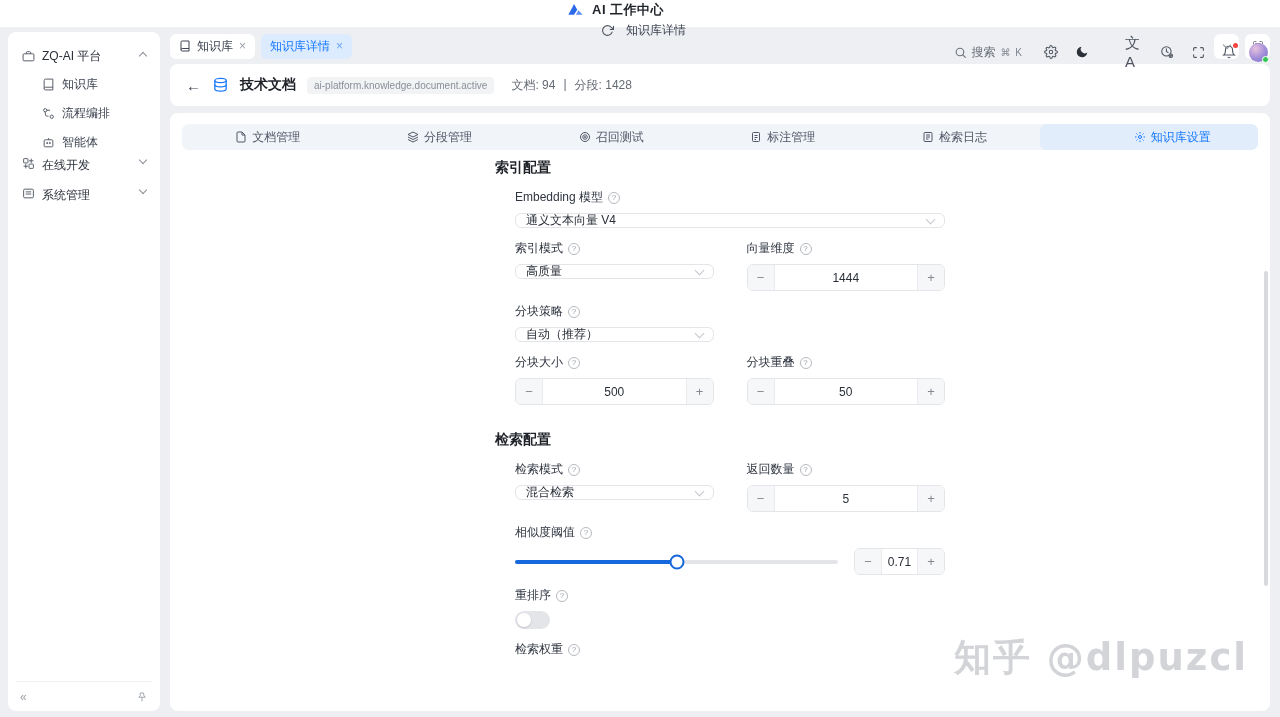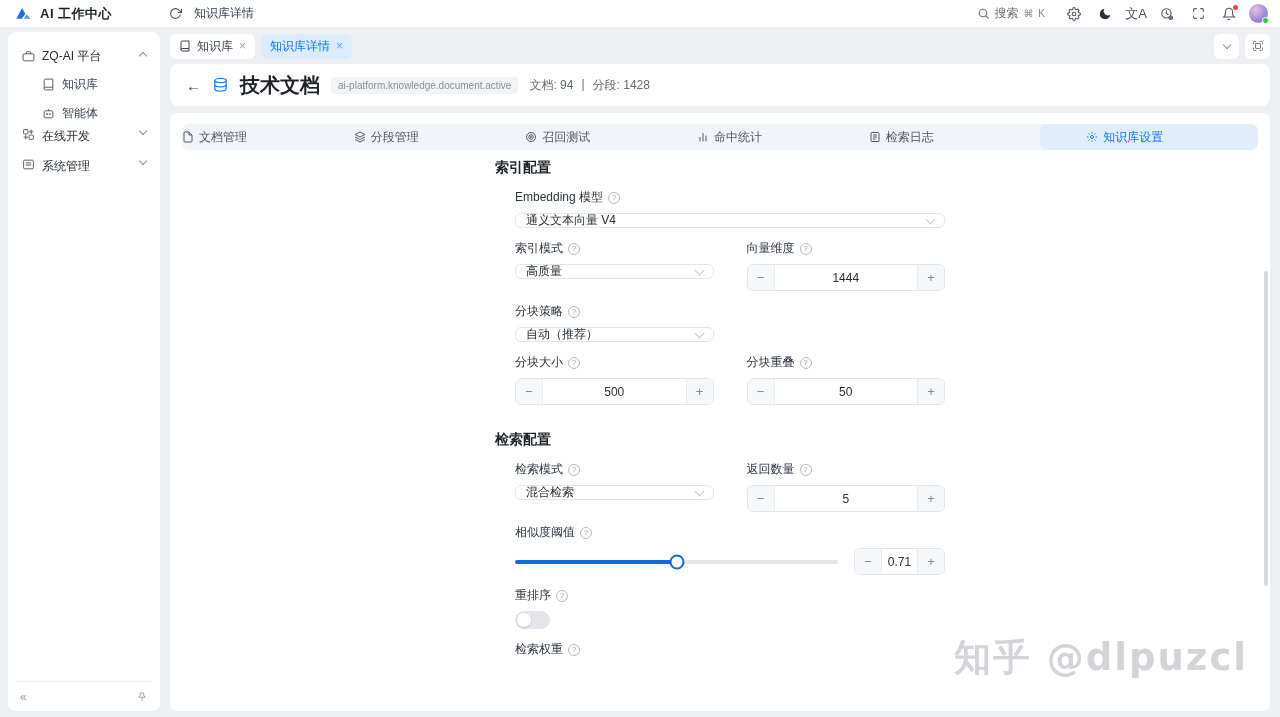--- a/index.html
+++ b/index.html
@@ -1,32 +1,32 @@
 <!DOCTYPE html>
 <html><head>
 <meta charset="utf-8">
 <style>
   * { margin:0; padding:0; box-sizing:border-box; }
   html,body { width:1280px; height:717px; overflow:hidden; }
   body { font-family:"Liberation Sans","DejaVu Sans",sans-serif; background:#edeff3; color:#1f2329; font-size:12px; }
   svg { display:block; }
 
   
-  .navbar { height:28px; background:#fff; display:flex; align-items:center; padding:0 12px 0 14px; border-bottom:1px solid #f0f1f3; }
+  .navbar { height:28px; background:#fff; display:flex; align-items:center; padding:0 12px 0 14px; border-bottom:1px solid #f0f1f3;flex-direction:column; }
   .brand { display:flex; align-items:center; gap:7px; width:150px; }
   .brand-title { font-size:13px; font-weight:bold; color:#1f2329; letter-spacing:.5px; }
   .nav-crumb { display:flex; align-items:center; gap:8px; color:#3c4250; }
   .icon-btn { width:22px; height:22px; display:flex; align-items:center; justify-content:center; color:#4e545f; border-radius:4px; cursor:pointer; position:relative; }
   .nav-right { margin-left:auto; display:flex; align-items:center; gap:9px; }
   .search-group { display:flex; align-items:center; gap:5px; color:#6a7078; cursor:pointer; margin-right:8px; }
   .kbd { font-size:10px; color:#80868f; letter-spacing:1px; }
   .dot { position:absolute; top:2px; right:2px; width:5px; height:5px; border-radius:50%; background:#f2453d; }
   .avatar { width:19px; height:19px; border-radius:50%; background:radial-gradient(circle at 35% 30%,#e8c3e0,#9f8bd8 55%,#7f74c9); position:relative; cursor:pointer; }
   .avatar .status { position:absolute; right:-1px; bottom:-1px; width:7px; height:7px; border-radius:50%; background:#33c653; border:1.5px solid #fff; }
-  .translate-glyph { font-size:13px; color:#4e545f; }
+  .translate-glyph { font-size:15px; color:#4e545f;margin-left:23px; }
 
   
   .shell { display:flex; height:689px; padding:4px 10px 6px 8px; gap:10px; }
 
   
   .sidebar { width:152px; background:#fff; border-radius:8px; display:flex; flex-direction:column; padding:10px 8px 0; }
   .side-root { display:flex; align-items:center; gap:7px; height:28px; padding:0 6px; color:#2a2f38; cursor:pointer; }
   .side-item { display:flex; align-items:center; gap:7px; height:29px; padding:0 6px 0 26px; color:#3c4250; cursor:pointer; border-radius:5px; }
   .side-group { display:flex; gap:7px; height:30px; padding:0 6px; color:#2a2f38; cursor:pointer; }
   .chev { width:6px; height:6px; border-right:1.4px solid #8a8f99; border-bottom:1.4px solid #8a8f99; margin-left:auto; }
@@ -42,27 +42,27 @@
   .tabrow { display:flex; align-items:center; gap:6px; height:28px; }
   .wtab { height:25px; display:flex; align-items:center; gap:6px; background:#fff; border-radius:6px; padding:0 9px; color:#3c4250; cursor:pointer; }
   .wtab.active { background:#dcebfd; color:#1677ff; }
   .wtab .x { color:#9aa0a8; font-size:12px; cursor:pointer; }
   .wtab.active .x { color:#6aa4f5; }
   .tabrow-right { margin-left:auto; display:flex; gap:6px; }
   .pillbtn { width:25px; height:25px; background:#fff; border-radius:6px; display:flex; align-items:center; justify-content:center; color:#7a8089; cursor:pointer; }
 
   .kb-header { margin-top:4px; height:42px; background:#fff; border-radius:8px; display:flex; align-items:center; padding:0 16px; gap:11px; }
   .back { color:#3c4250; font-size:15px; cursor:pointer; }
-  .kb-title { font-size:20px; font-weight:bold; color:#1f2329; }
+  .kb-title { font-size:14px; font-weight:bold; color:#1f2329; }
   .kb-badge { background:#f2f3f5; color:#8a8f99; font-size:10px; padding:3px 7px; border-radius:4px; }
-  .kb-stats { color:#646a73; display:flex; gap:8px; }
+  .kb-stats { color:#646a73; margin-left:6px; display:flex; gap:8px; }
 
   .content-card { margin-top:7px; flex:1; background:#fff; border-radius:8px; position:relative; overflow:hidden; }
   .seg-bar { margin:11px 12px 0; height:26px; background:#f1f4f8; border-radius:7px; display:flex; align-items:stretch; }
-  .seg { flex:1; display:flex; align-items:center; gap:5px; color:#515666; cursor:pointer; border-radius:7px; }
+  .seg { flex:1; display:flex; align-items:center; justify-content:center; gap:5px; color:#515666; cursor:pointer; border-radius:7px; }
   .seg.active { background:#e1edfb; color:#1677ff;padding-left:46px; }
 
   .form { width:450px; margin:8px auto 0; }
   .sec-title { font-size:14px; font-weight:bold; color:#1f2329; margin-top:9px; }
   .field { margin-top:12px;margin-left:20px; }
   .flabel { display:flex; align-items:center; gap:5px; color:#2f3540; margin-bottom:7px; }
   .help { width:12px; height:12px; border:1px solid #b6bac1; border-radius:50%; color:#9aa0a8; font-size:8px; display:inline-flex; align-items:center; justify-content:center; }
   .row2 { display:flex; gap:13px; }
   .row2 > .col { flex:1; min-width:0; }
 
@@ -177,20 +177,30 @@
       <span class="chev up"></span>
     </div>
     <div class="side-item">
       <span class="s-icon">
         <svg width="13" height="13" viewBox="0 0 24 24" fill="none" stroke="currentColor" stroke-width="1.8">
             <path d="M4 19.5A2.5 2.5 0 0 1 6.5 17H20"></path>
             <path d="M6.5 2H20v20H6.5A2.5 2.5 0 0 1 4 19.5v-15A2.5 2.5 0 0 1 6.5 2z"></path>
           </svg>
       </span>
       <span>知识库</span>
+    </div>
+    <div class="side-item">
+      <span class="s-icon">
+        <svg width="13" height="13" viewBox="0 0 24 24" fill="none" stroke="currentColor" stroke-width="1.8">
+            <circle cx="6" cy="6" r="3"></circle>
+            <circle cx="18" cy="18" r="3"></circle>
+            <path d="M9 6h6M6 9v4a4 4 0 0 0 4 4h2"></path>
+          </svg>
+      </span>
+      <span>流程编排</span>
     </div>
     <div class="side-item">
       <span class="s-icon">
         <svg width="13" height="13" viewBox="0 0 24 24" fill="none" stroke="currentColor" stroke-width="1.8">
             <rect x="4" y="7" width="16" height="13" rx="2"></rect>
             <circle cx="9.5" cy="13" r="1" fill="currentColor"></circle>
             <circle cx="14.5" cy="13" r="1" fill="currentColor"></circle>
             <path d="M12 7V4"></path>
           </svg>
       </span>
@@ -303,25 +313,26 @@
               <svg width="12" height="12" viewBox="0 0 24 24" fill="none" stroke="currentColor" stroke-width="2">
                 <circle cx="12" cy="12" r="9"></circle>
                 <circle cx="12" cy="12" r="4.5"></circle>
                 <circle cx="12" cy="12" r="1" fill="currentColor"></circle>
               </svg>
             </span>
           <span>召回测试</span>
         </div>
         <div class="seg">
           <span>
-              <svg width="12" height="12" viewBox="0 0 24 24" fill="none" stroke="currentColor" stroke-width="2" stroke-linecap="round">
-                <path d="M6 20v-7M12 20V5M18 20v-10"></path>
-              </svg>
-            </span>
-          <span>命中统计</span>
+              <svg width="12" height="12" viewBox="0 0 24 24" fill="none" stroke="currentColor" stroke-width="2">
+                <rect x="5" y="3" width="14" height="18" rx="2"></rect>
+                <path d="M9 9h6M9 13h6M9 17h3"></path>
+              </svg>
+            </span>
+          <span>标注管理</span>
         </div>
         <div class="seg">
           <span>
               <svg width="12" height="12" viewBox="0 0 24 24" fill="none" stroke="currentColor" stroke-width="2">
                 <rect x="4" y="3" width="16" height="18" rx="2"></rect>
                 <path d="M8 8h8M8 12h8M8 16h5"></path>
               </svg>
             </span>
           <span>检索日志</span>
         </div>

